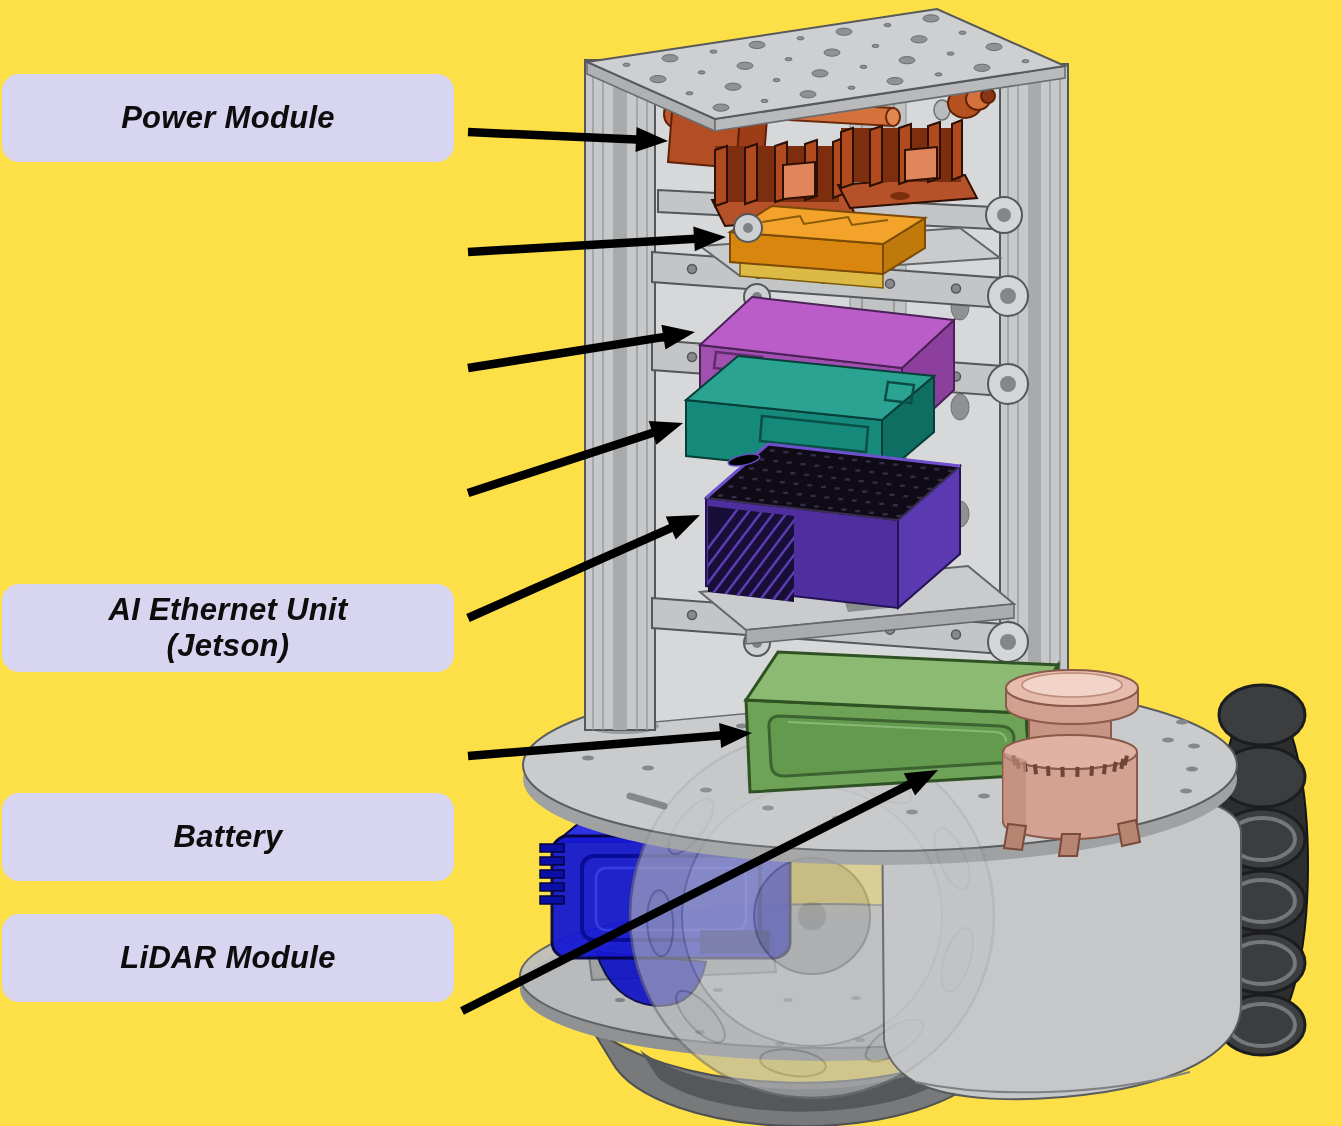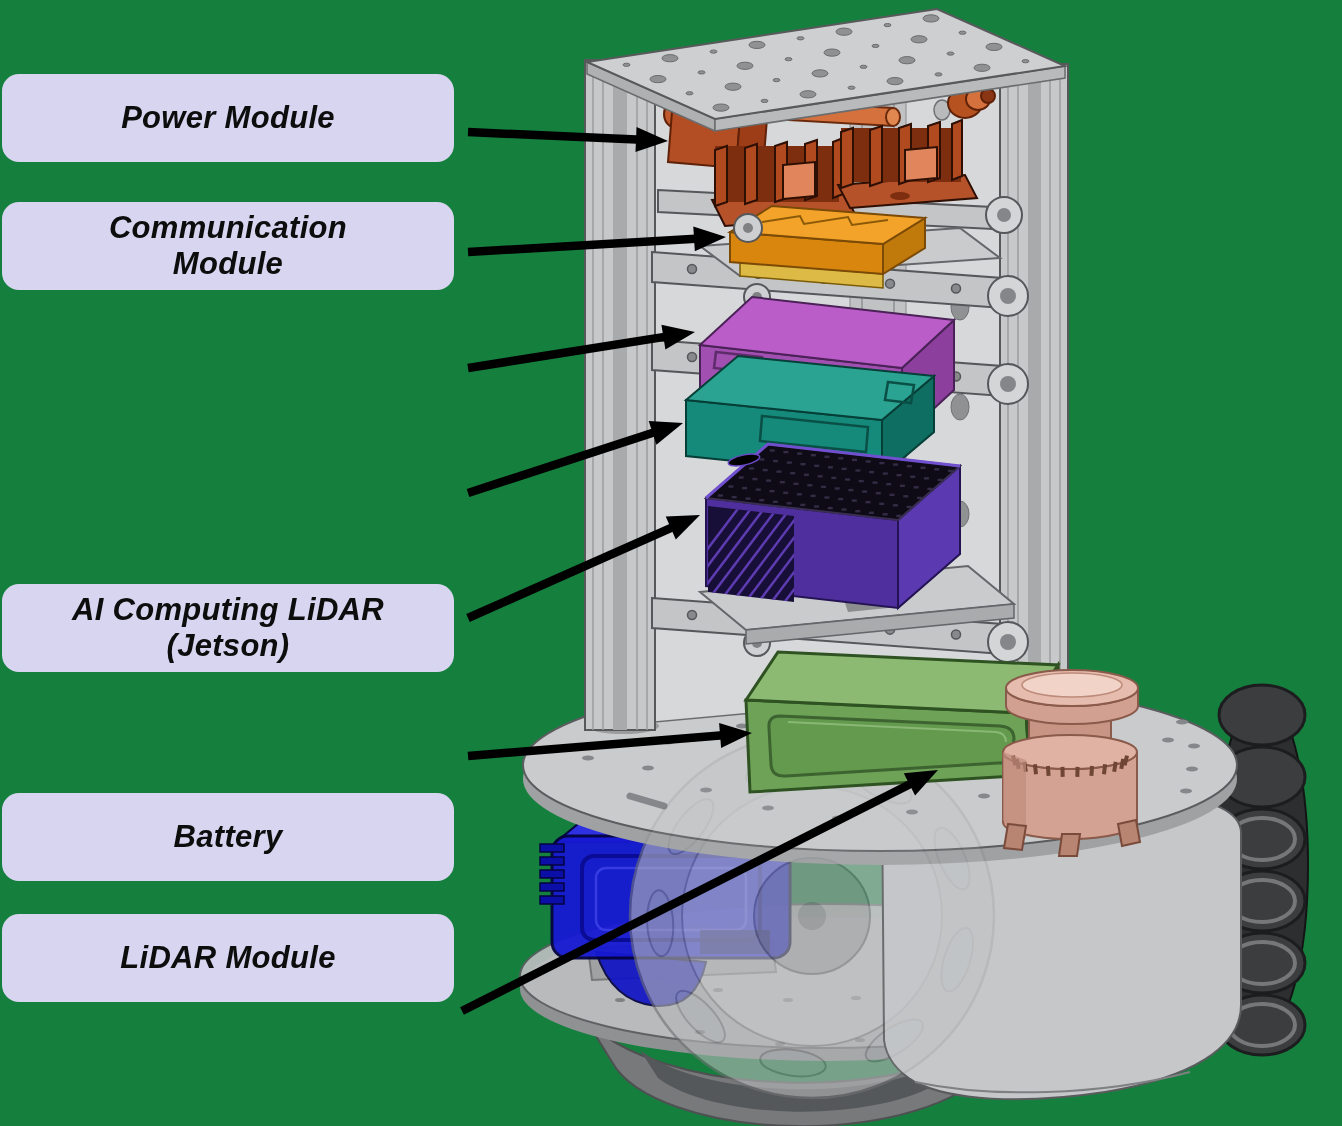--- a/index.html
+++ b/index.html
@@ -1,17 +1,17 @@
 <!DOCTYPE html>
 <html><head>
 <meta charset="utf-8">
 <style>
   html,body{margin:0;padding:0;background:#000;}
   .stage{
-    position:relative;width:1342px;height:1126px;background:#15803d;
+    position:relative;width:1342px;height:1126px;background:#fde047;
     overflow:hidden;font-family:"Liberation Sans",sans-serif;
   }
   .cad-svg{position:absolute;left:0;top:0;width:1342px;height:1126px;}
   .callout{
     position:absolute;left:2px;width:452px;height:88px;
     background:#d8d5f0;border-radius:17px;
     display:flex;align-items:center;justify-content:center;text-align:center;
     color:#0d0d0d;font-style:italic;font-weight:700;font-size:31px;line-height:1.16;
     letter-spacing:.3px;
   }
@@ -498,25 +498,22 @@
         <line x1="468" y1="756" x2="726.1" y2="735.1" stroke="#000" stroke-width="8.5"></line>
         <polygon points="752,733 721.1,748.0 719.1,723.1" fill="#000"></polygon>
         <line x1="462" y1="1011" x2="914.8" y2="781.7" stroke="#000" stroke-width="8.5"></line>
         <polygon points="938,770 915.1,795.6 903.8,773.3" fill="#000"></polygon>
       </g>
   </svg>
 
   <div class="callout" style="top:74px">
     <span class="lbl">Power Module</span>
   </div>
-  <div class="callout wrap-narrow" style="top:202px">
-    <span class="lbl">Communication Module</span>
-  </div>
   <div class="callout wrap-mid" style="top:584px">
-    <span class="lbl">AI Computing LiDAR (Jetson)</span>
+    <span class="lbl">AI Ethernet Unit (Jetson)</span>
   </div>
   <div class="callout" style="top:793px">
     <span class="lbl">Battery</span>
   </div>
   <div class="callout" style="top:914px">
     <span class="lbl">LiDAR Module</span>
   </div>
 </div>
 
 </body></html>

